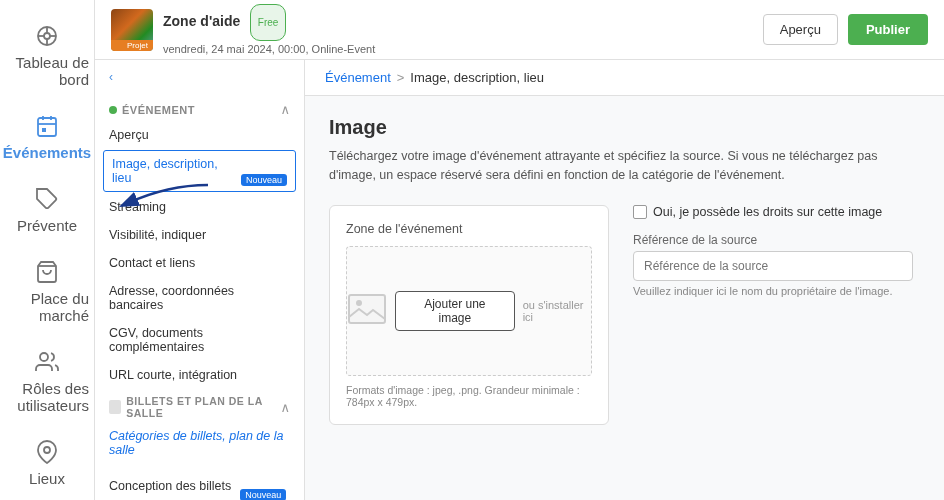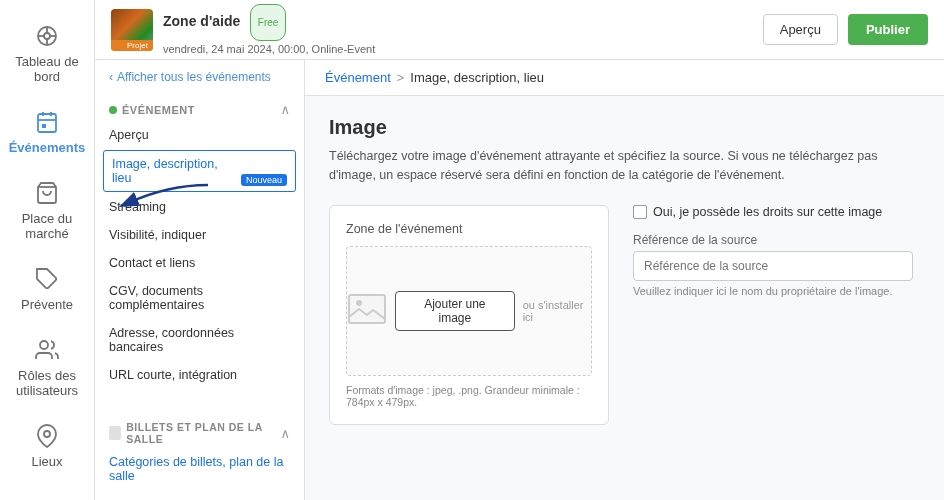--- a/index.html
+++ b/index.html
@@ -16,23 +16,23 @@
       padding-top: 10px;
       flex-shrink: 0;
     }
     .sidebar-item {
       display: flex;
       flex-direction: column;
       align-items: center;
       padding: 12px 5px;
       cursor: pointer;
       width: 100%;
-      text-align: center;
+      text-align: right;
       color: #555;
-      font-size: 13px;
+      font-size: 15px;
     }
     .sidebar-item.active { color: #4a90e2; }
     .sidebar-item .icon {
       width: 28px;
       height: 28px;
       margin-bottom: 4px;
       display: flex;
       align-items: center;
       justify-content: center;
     }
@@ -196,21 +196,20 @@
       padding: 1px 5px;
       border-radius: 3px;
       margin-left: 4px;
       margin-top: 18px;
     }
     .nav-sub-section {
       padding: 6px 14px 3px;
       display: flex;
       align-items: center;
       justify-content: space-between;
-      margin-top: 26px;
     }
     .sub-section-title {
       font-size: 10.5px;
       font-weight: 700;
       color: #888;
       letter-spacing: 0.5px;
       text-transform: uppercase;
       display: flex;
       align-items: center;
       gap: 5px;
@@ -388,35 +387,35 @@
         <line x1="8" y1="2" x2="8" y2="6"></line>
           <line x1="3" y1="10" x2="21" y2="10"></line>
         <rect x="7" y="14" width="4" height="4" fill="#4a90e2" stroke="none"></rect>
       </svg>
     </div>
     <span style="color:#4a90e2; font-weight:600;">Événements</span>
   </div>
   <div class="sidebar-item">
     <div class="icon">
       <svg viewBox="0 0 24 24" fill="none" stroke="#777" stroke-width="1.8">
+        <path d="M20.59 13.41l-7.17 7.17a2 2 0 01-2.83 0L2 12V2h10l8.59 8.59a2 2 0 010 2.82z"></path>
+        <line x1="7" y1="7" x2="7.01" y2="7"></line>
+      </svg>
+    </div>
+    <span>Prévente</span>
+  </div>
+  <div class="sidebar-item">
+    <div class="icon">
+      <svg viewBox="0 0 24 24" fill="none" stroke="#777" stroke-width="1.8">
         <path d="M6 2L3 6v14a2 2 0 002 2h14a2 2 0 002-2V6l-3-4z"></path>
           <line x1="3" y1="6" x2="21" y2="6"></line>
         <path d="M16 10a4 4 0 01-8 0"></path>
       </svg>
     </div>
     <span>Place du marché</span>
-  </div>
-  <div class="sidebar-item">
-    <div class="icon">
-      <svg viewBox="0 0 24 24" fill="none" stroke="#777" stroke-width="1.8">
-        <path d="M20.59 13.41l-7.17 7.17a2 2 0 01-2.83 0L2 12V2h10l8.59 8.59a2 2 0 010 2.82z"></path>
-        <line x1="7" y1="7" x2="7.01" y2="7"></line>
-      </svg>
-    </div>
-    <span>Prévente</span>
   </div>
   <div class="sidebar-item">
     <div class="icon">
       <svg viewBox="0 0 24 24" fill="none" stroke="#777" stroke-width="1.8">
         <path d="M17 21v-2a4 4 0 00-4-4H5a4 4 0 00-4 4v2"></path>
         <circle cx="9" cy="7" r="4"></circle>
         <path d="M23 21v-2a4 4 0 00-3-3.87"></path>
           <path d="M16 3.13a4 4 0 010 7.75"></path>
       </svg>
     </div>
@@ -450,21 +449,20 @@
       <button class="btn-apercu">Aperçu</button>
       <button class="btn-publier">Publier</button>
     </div>
   </div>
 
   <div class="content-area">
 
     <div class="side-nav">
       <div class="side-nav-top">
         <span>‹</span>
-        <span>Afficher tous les événements</span>
       </div>
       <div class="side-nav-section">
         <div class="section-title">
           <span class="section-dot"></span>
           <span>ÉVÉNEMENT</span>
         </div>
         <span style="color:#999; cursor:pointer;">∧</span>
       </div>
       <div class="nav-item">
         <span>Aperçu</span>
@@ -477,37 +475,37 @@
       <div class="nav-item">
         <span>Streaming</span>
       </div>
       <div class="nav-item">
         <span>Visibilité, indiquer</span>
       </div>
       <div class="nav-item">
         <span>Contact et liens</span>
       </div>
       <div class="nav-item">
+        <span>Adresse, coordonnées bancaires</span>
+      </div>
+      <div class="nav-item">
         <span>CGV, documents complémentaires</span>
-      </div>
-      <div class="nav-item">
-        <span>Adresse, coordonnées bancaires</span>
       </div>
       <div class="nav-item">
         <span>URL courte, intégration</span>
       </div>
 
       <div class="nav-sub-section">
         <div class="sub-section-title">
           <span class="sub-section-icon"></span>
           <span>BILLETS ET PLAN DE LA SALLE</span>
         </div>
         <span style="color:#999; cursor:pointer;">∧</span>
       </div>
-      <div class="nav-item" style="color:#1a73e8;">
+      <div class="nav-item" style="color:#1a73e8;font-style:italic;">
         <span>Catégories de billets, plan de la salle</span>
       </div>
       <div class="nav-item">
         <span>Conception des billets</span>
         <span class="new-badge">Nouveau</span>
       </div>
       <div class="nav-item" style="color:#1a73e8;">
         <span>Personnalisation, champs supplémentaires</span>
       </div>
 

